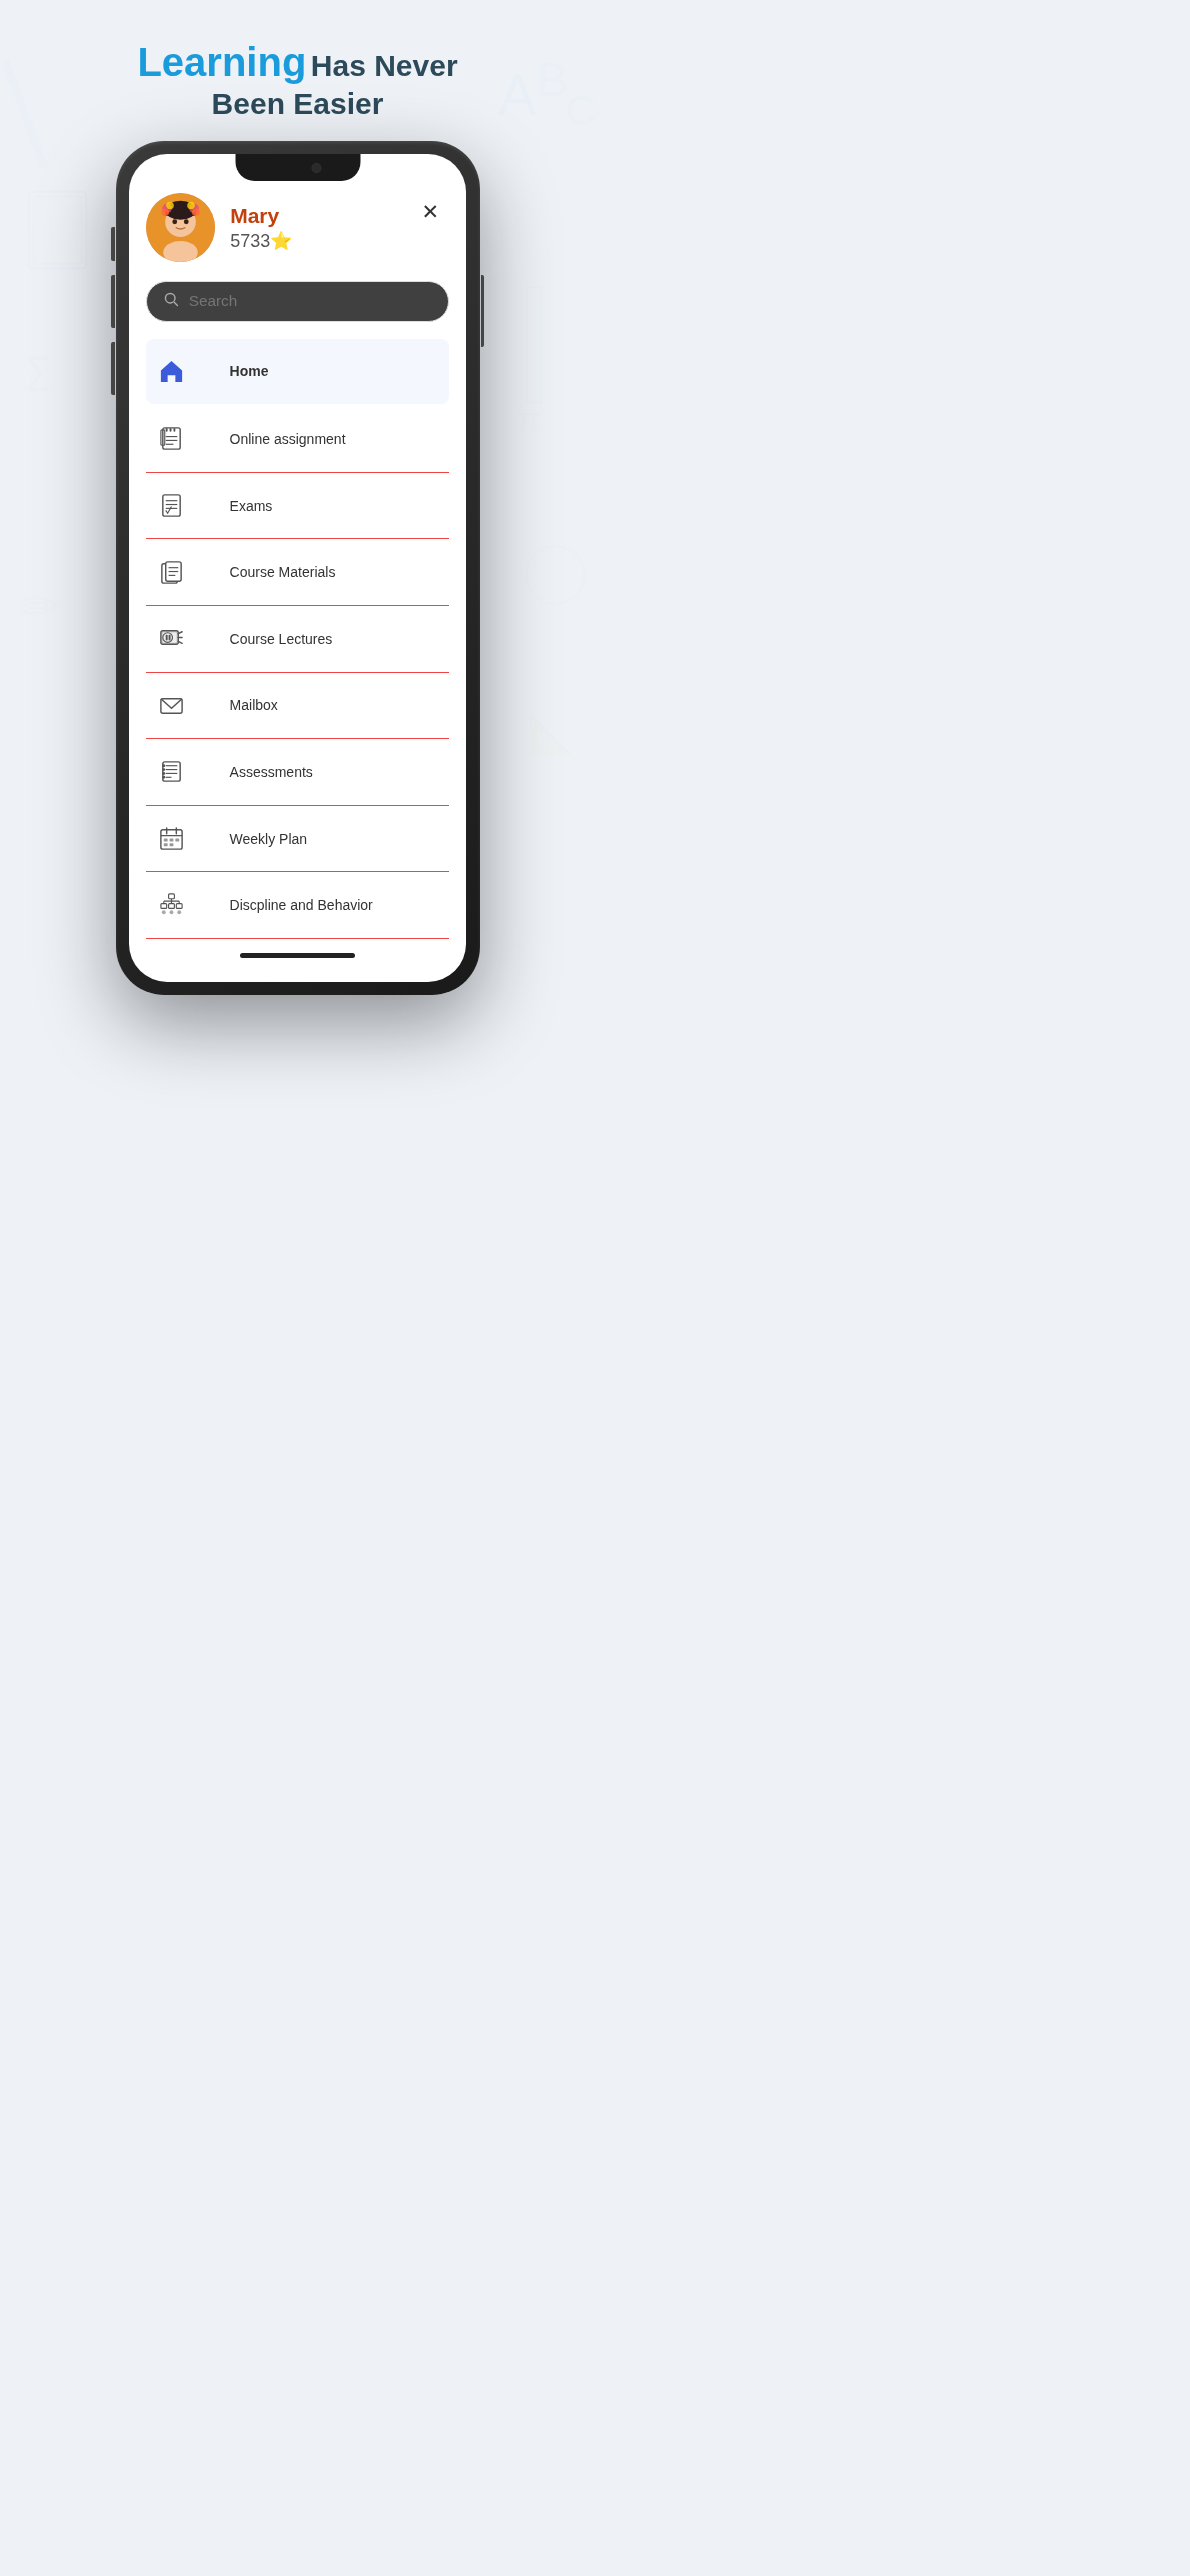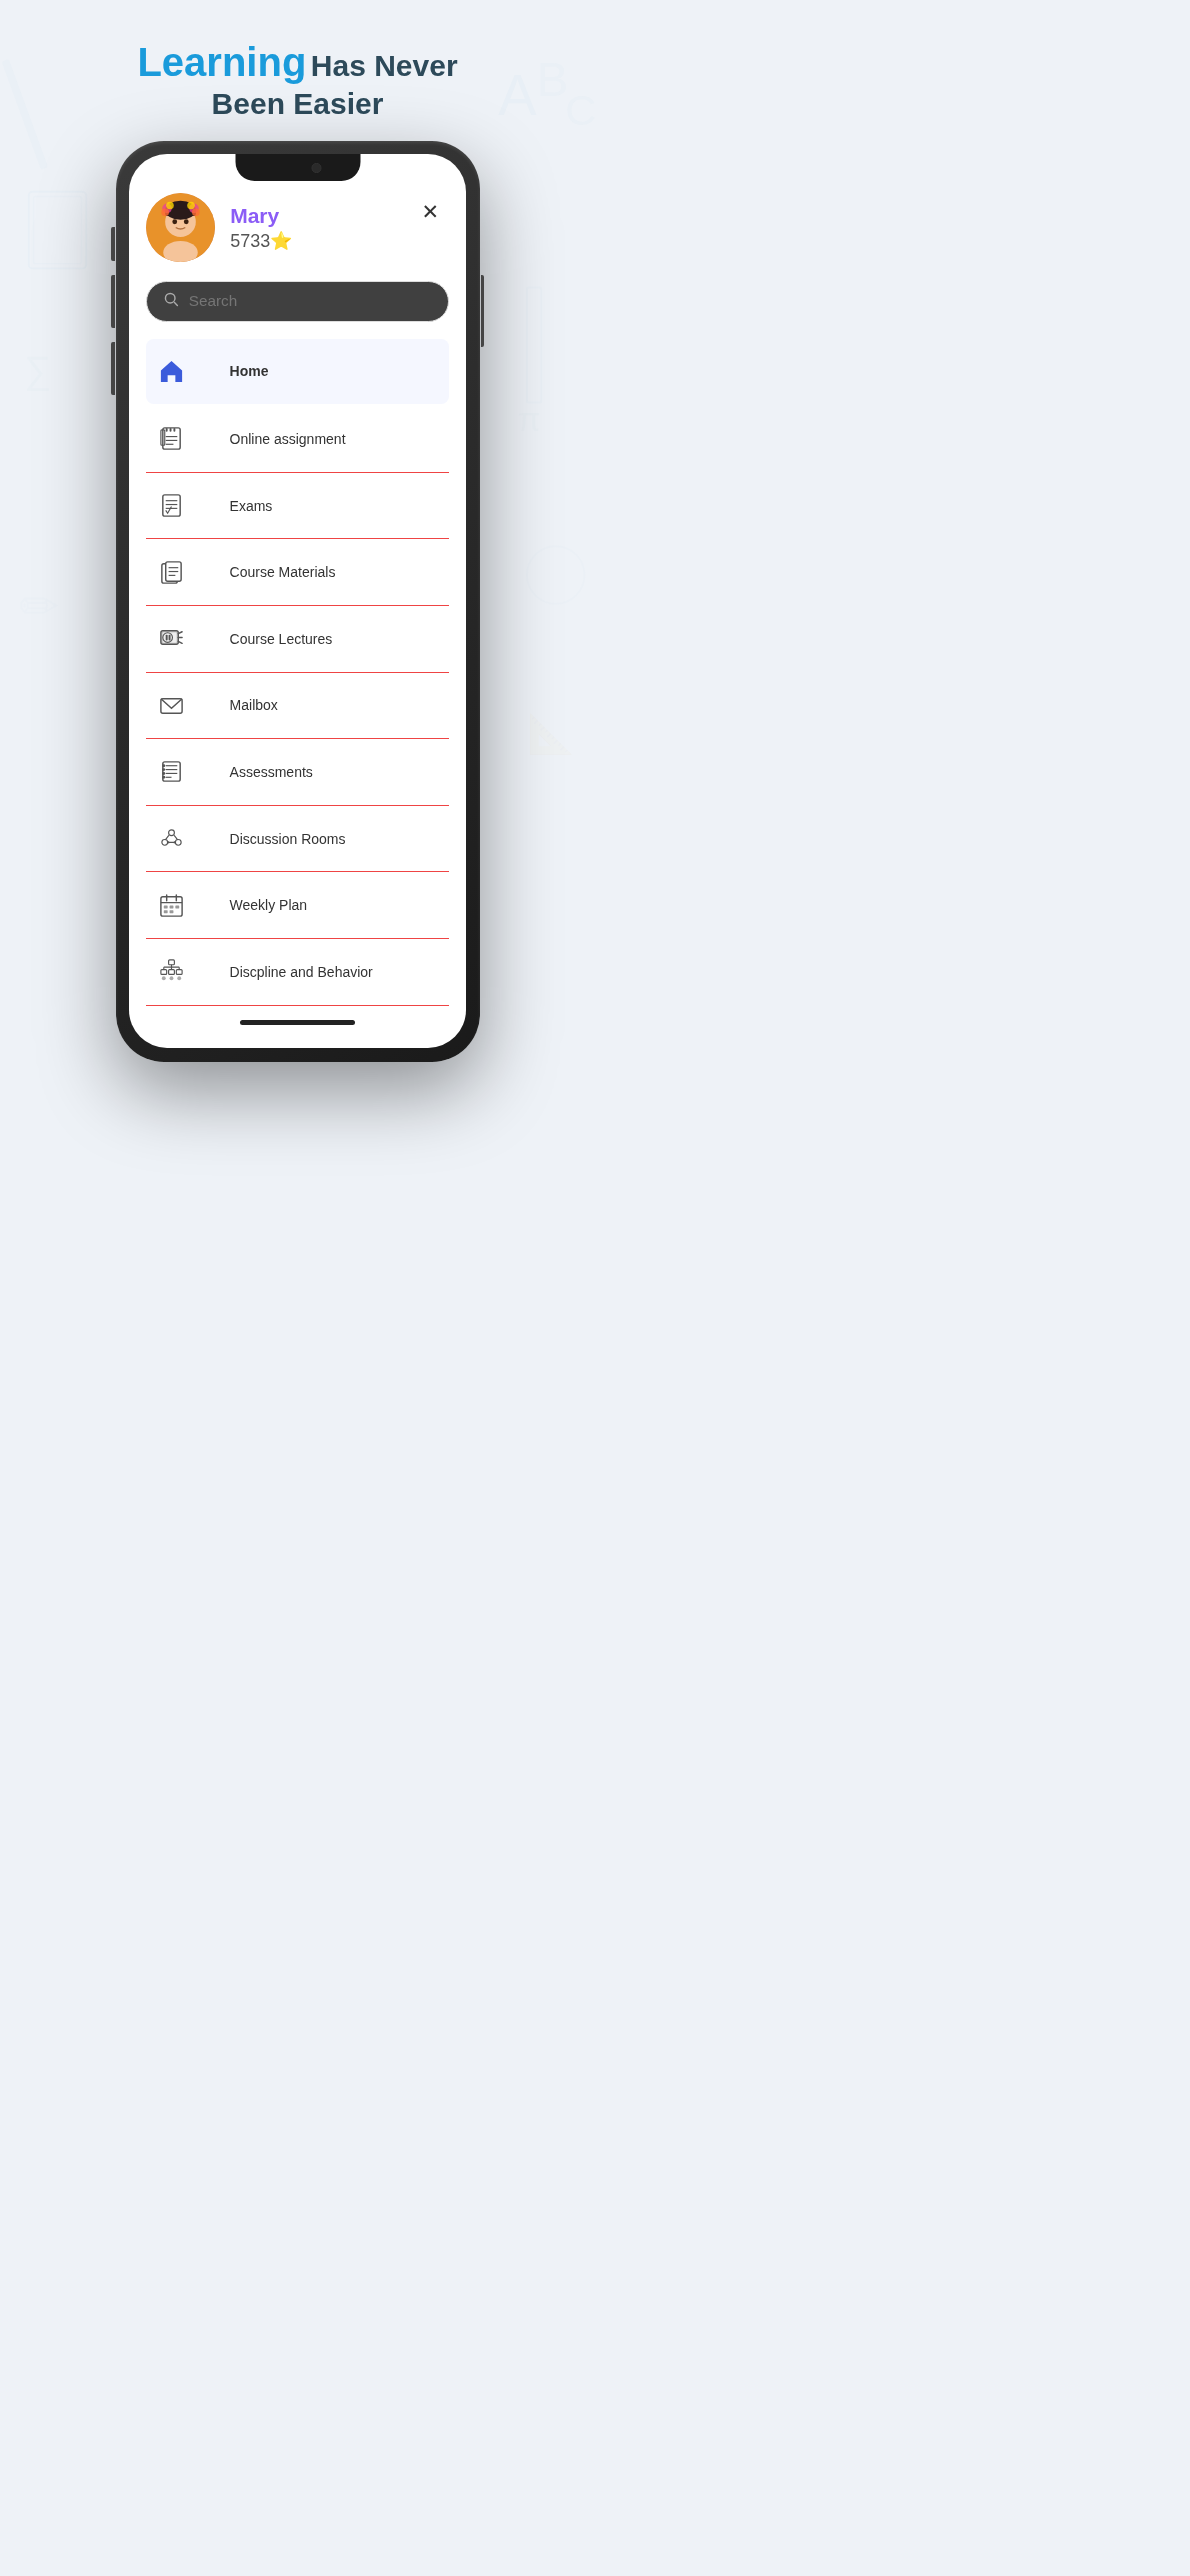--- a/index.html
+++ b/index.html
@@ -183,21 +183,21 @@
     .avatar-svg {
       width: 69px;
       height: 69px;
     }
 
     .user-info {}
 
     .user-name {
       font-size: 21px;
       font-weight: 600;
-      color: #8b5cf6;
+      color: #c2410c;
     }
 
     .user-points {
       font-size: 18px;
       color: #555;
       margin-top: 1.9px;
     }
 
     
     .search-bar {
@@ -471,37 +471,20 @@
                 <line x1="8" y1="20" x2="14" y2="20" stroke="#555" stroke-width="1.2"></line>
                 <circle cx="6" cy="8" r="1.5" fill="#555"></circle>
                 <circle cx="6" cy="12" r="1.5" fill="#555"></circle>
                 <circle cx="6" cy="16" r="1.5" fill="#555"></circle>
                 <circle cx="6" cy="20" r="1.5" fill="#555"></circle>
               </svg>
             </div>
             <span class="menu-label">Assessments</span>
           </li>
 
-          <li class="menu-item">
-            <div class="menu-icon">
-              <svg viewBox="0 0 28 28" fill="none" xmlns="http://www.w3.org/2000/svg">
-
-                <circle cx="14" cy="8" r="3" stroke="#555" stroke-width="1.2"></circle>
-                <circle cx="7" cy="18" r="3" stroke="#555" stroke-width="1.2"></circle>
-                <circle cx="21" cy="18" r="3" stroke="#555" stroke-width="1.2"></circle>
-                <path d="M11 11 L8 15" stroke="#555" stroke-width="1.2" stroke-linecap="round"></path>
-                <path d="M17 11 L20 15" stroke="#555" stroke-width="1.2" stroke-linecap="round"></path>
-                <path d="M10 18 L18 18" stroke="#555" stroke-width="1.2" stroke-linecap="round"></path>
-
-                <polyline points="16.5,17 18,18 16.5,19" stroke="#555" stroke-width="1" fill="none"></polyline>
-                <polyline points="11.5,17 10,18 11.5,19" stroke="#555" stroke-width="1" fill="none"></polyline>
-              </svg>
-            </div>
-            <span class="menu-label">Discussion Rooms</span>
-          </li>
 
           <li class="menu-item">
             <div class="menu-icon">
               <svg viewBox="0 0 28 28" fill="none" xmlns="http://www.w3.org/2000/svg">
                 <rect x="3" y="5" width="22" height="20" rx="2" stroke="#555" stroke-width="1.5"></rect>
                 <line x1="3" y1="11" x2="25" y2="11" stroke="#555" stroke-width="1.2"></line>
                 <line x1="9" y1="3" x2="9" y2="9" stroke="#555" stroke-width="1.5" stroke-linecap="round"></line>
                 <line x1="19" y1="3" x2="19" y2="9" stroke="#555" stroke-width="1.5" stroke-linecap="round"></line>
                 <rect x="6" y="14" width="4" height="3" rx="0.5" fill="#555" opacity="0.6"></rect>
                 <rect x="12" y="14" width="4" height="3" rx="0.5" fill="#555" opacity="0.6"></rect>

